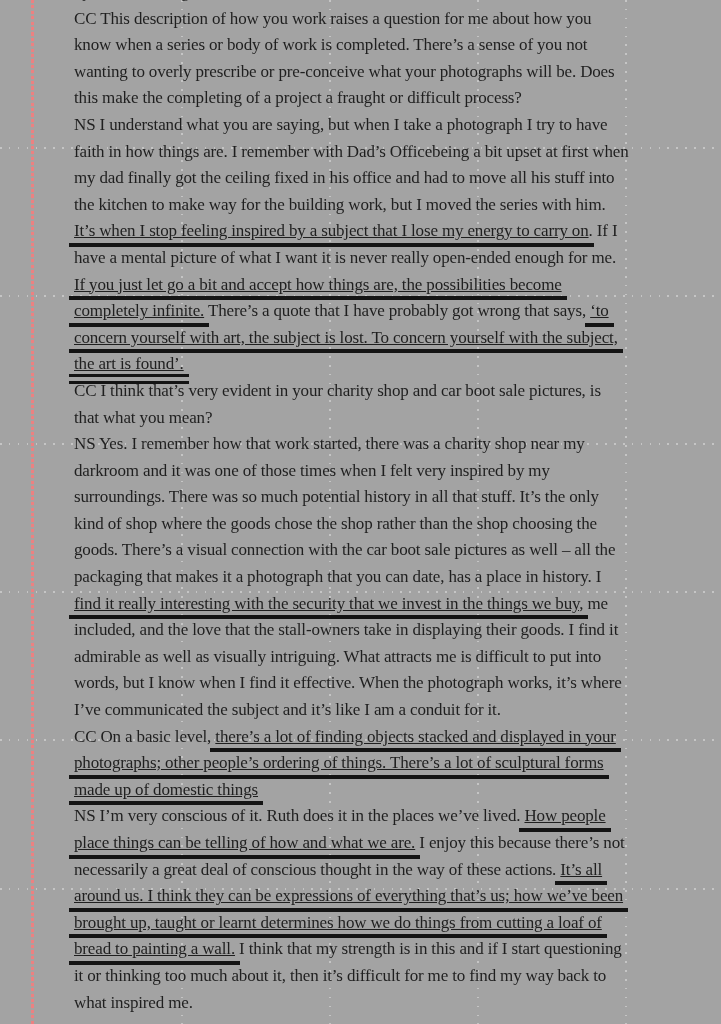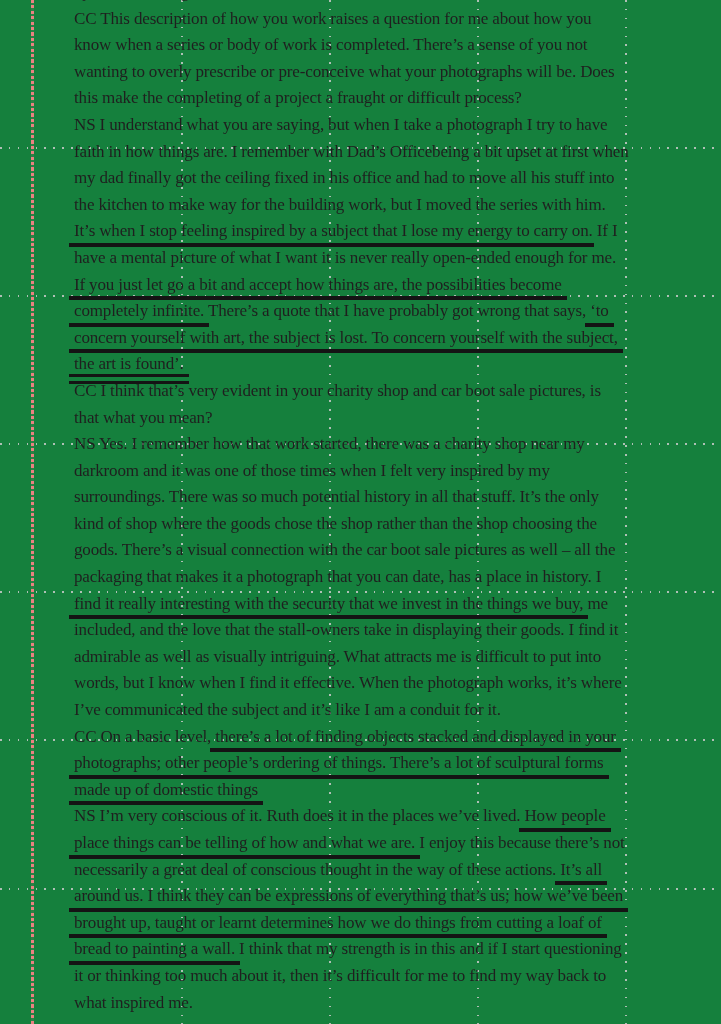--- a/index.html
+++ b/index.html
@@ -30,31 +30,31 @@
   #transcript{
     position:absolute;left:74px;top:-21px;width:660px;
     font-size:17px;line-height:26.6px;letter-spacing:-0.15px;
     color:#1f1f1f;white-space:pre;
   }
   .tline{height:26.6px;white-space:pre;}
   .it{}
   
   .mk{
     border-bottom:4.6px solid #141414;
-    padding:0 5px 2.6px 5px;margin:16px -5px;
+    padding:0 5px 2.6px 5px;margin:16px -5px;text-decoration:underline;
   }
   .mk2{
     border-bottom:10px double #141414;
     padding-bottom:1px;
   }
 </style>
 </head>
 <body>
 
-<div id="stage" style="background: #15803d;">
+<div id="stage" style="background: #a3a3a3;">
   <div id="grid-layer">
       <div class="hline" style="top: 147px;"></div>
       <div class="hline" style="top: 295px;"></div>
       <div class="hline" style="top: 443px;"></div>
       <div class="hline" style="top: 591px;"></div>
       <div class="hline" style="top: 739px;"></div>
       <div class="hline" style="top: 888px;"></div>
       <div class="vline" style="left: 181px;"></div>
       <div class="vline" style="left: 329px;"></div>
       <div class="vline" style="left: 477px;"></div>

